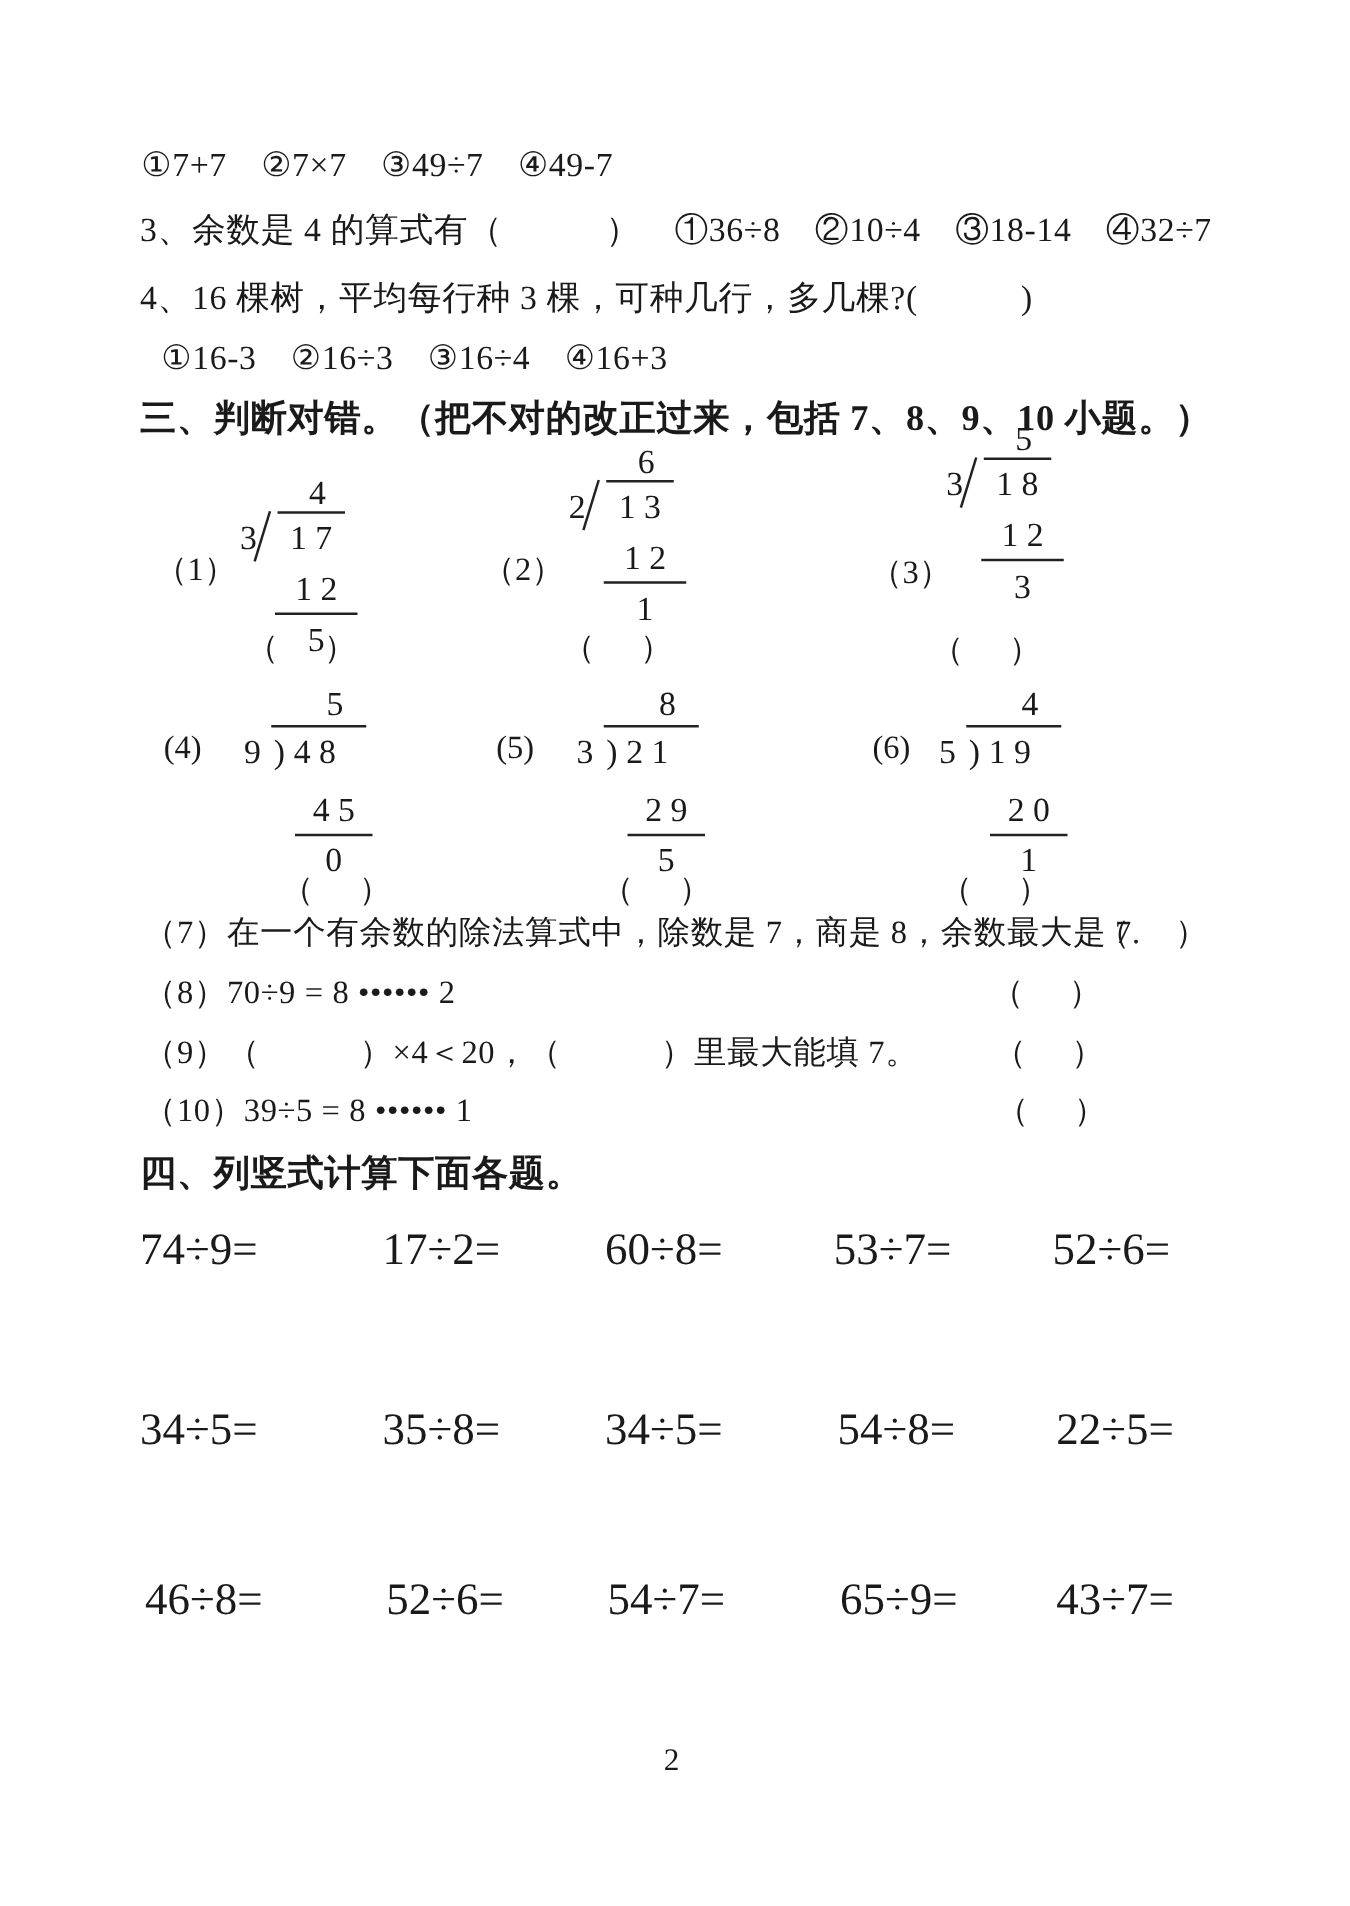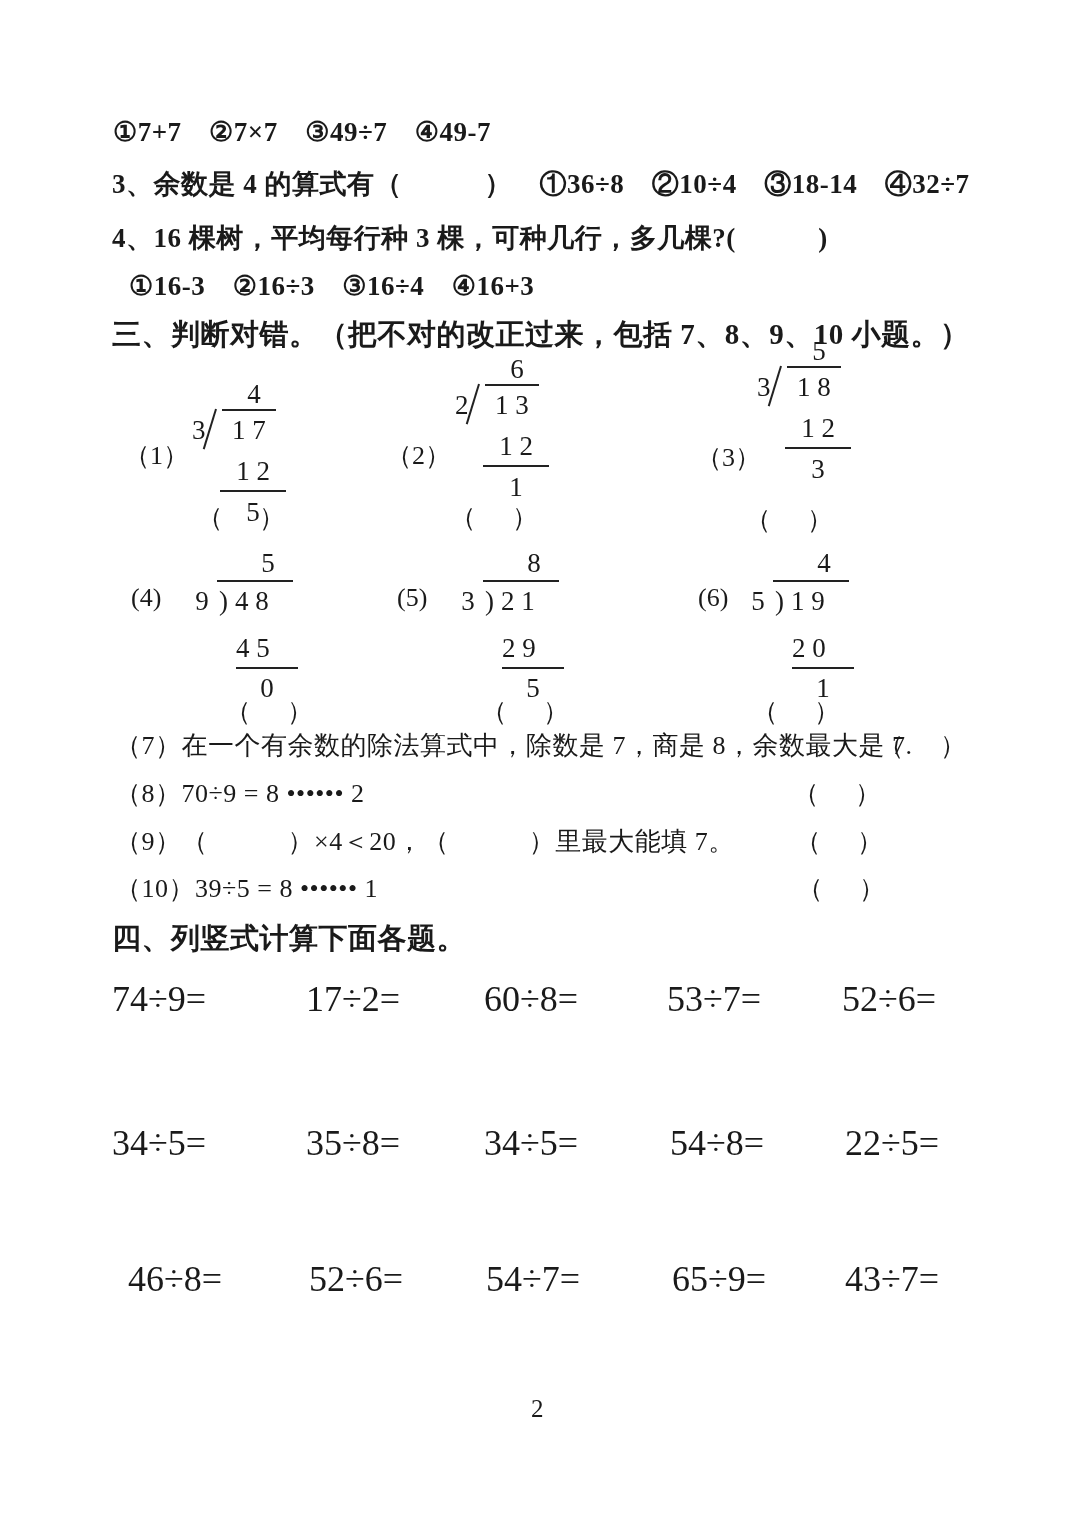--- a/index.html
+++ b/index.html
@@ -5,41 +5,41 @@
   html,body{margin:0;padding:0;}
   body{
     width:1080px;height:1525px;
     background:#ffffff;
     font-family:"Liberation Serif","DejaVu Serif",serif;
     color:#1a1a1a;
     position:relative;
     overflow:hidden;
   }
   .abs{position:absolute;white-space:nowrap;}
-  .bodyline{font-size:27px;letter-spacing:.5px;font-weight:bold;}
+  .bodyline{font-size:27px;letter-spacing:.5px;}
   .heading{font-size:29px;font-weight:700;letter-spacing:.5px;}
   .lab{font-size:26px;}
   
   .chk{position:absolute;display:inline-flex;justify-content:space-between;width:88px;font-size:26px;}
   
   .ldivA{position:absolute;font-size:27px;line-height:30px;}
   .ldivA .q{margin-left:34px;width:56px;text-align:center;}
   .ldivA .drow{display:flex;align-items:flex-start;}
   .ldivA .dvs{width:16px;padding-top:6px;}
   .ldivA .slash{width:2px;height:42px;background:#222;transform:rotate(17deg);transform-origin:top center;margin:0 5px 0 7px;display:inline-block;}
   .ldivA .dvd{border-top:2px solid #222;padding:4px 10px 2px 10px;}
   .ldivA .sub{margin-left:28px;width:66px;text-align:center;border-bottom:2px solid #222;padding:5px 0 4px;}
   .ldivA .rem{margin-left:28px;width:66px;text-align:center;padding-top:5px;}
   
   .ldivB{position:absolute;font-size:27px;line-height:30px;}
   .ldivB .q{margin-left:25px;width:76px;border-bottom:2px solid #222;text-align:center;text-indent:26px;padding-bottom:2px;}
   .ldivB .drow{display:flex;padding-top:4px;}
   .ldivB .dvs{width:20px;text-align:center;}
   .ldivB .br{margin:0 7px;}
-  .ldivB .sub{margin-left:44px;width:62px;text-align:left;border-bottom:2px solid #222;padding:17px 0 4px;}
+  .ldivB .sub{margin-left:44px;width:62px;text-align:center;border-bottom:2px solid #222;padding:17px 0 4px;}
   .ldivB .rem{margin-left:44px;width:62px;text-align:center;padding-top:4px;}
   .stmt{font-size:26px;letter-spacing:.5px;text-align:center;}
   .eq{font-size:36px;}
   .pagenum{font-size:25px;}
 </style>
 </head>
 <body>
 
 <div class="abs bodyline" style="left:113px;top:114px">①7+7　②7×7　③49÷7　④49-7</div>
 <div class="abs bodyline" style="left:112px;top:166px">3、余数是 4 的算式有（　　　）　①36÷8　②10÷4　③18-14　④32÷7</div>
@@ -185,19 +185,19 @@
 <span class="abs eq" style="left:484px;top:978px">60÷8=</span>
 <span class="abs eq" style="left:667px;top:978px">53÷7=</span>
 <span class="abs eq" style="left:842px;top:978px">52÷6=</span>
 
 <span class="abs eq" style="left:112px;top:1122px">34÷5=</span>
 <span class="abs eq" style="left:306px;top:1122px">35÷8=</span>
 <span class="abs eq" style="left:484px;top:1122px">34÷5=</span>
 <span class="abs eq" style="left:670px;top:1122px">54÷8=</span>
 <span class="abs eq" style="left:845px;top:1122px">22÷5=</span>
 
-<span class="abs eq" style="left:128px;top:1258px">46÷8=</span>
+<span class="abs eq" style="left:116px;top:1258px">46÷8=</span>
 <span class="abs eq" style="left:309px;top:1258px">52÷6=</span>
 <span class="abs eq" style="left:486px;top:1258px">54÷7=</span>
 <span class="abs eq" style="left:672px;top:1258px">65÷9=</span>
 <span class="abs eq" style="left:845px;top:1258px">43÷7=</span>
 
 <div class="abs pagenum" style="left:531px;top:1395px">2</div>
 
 </body></html>

